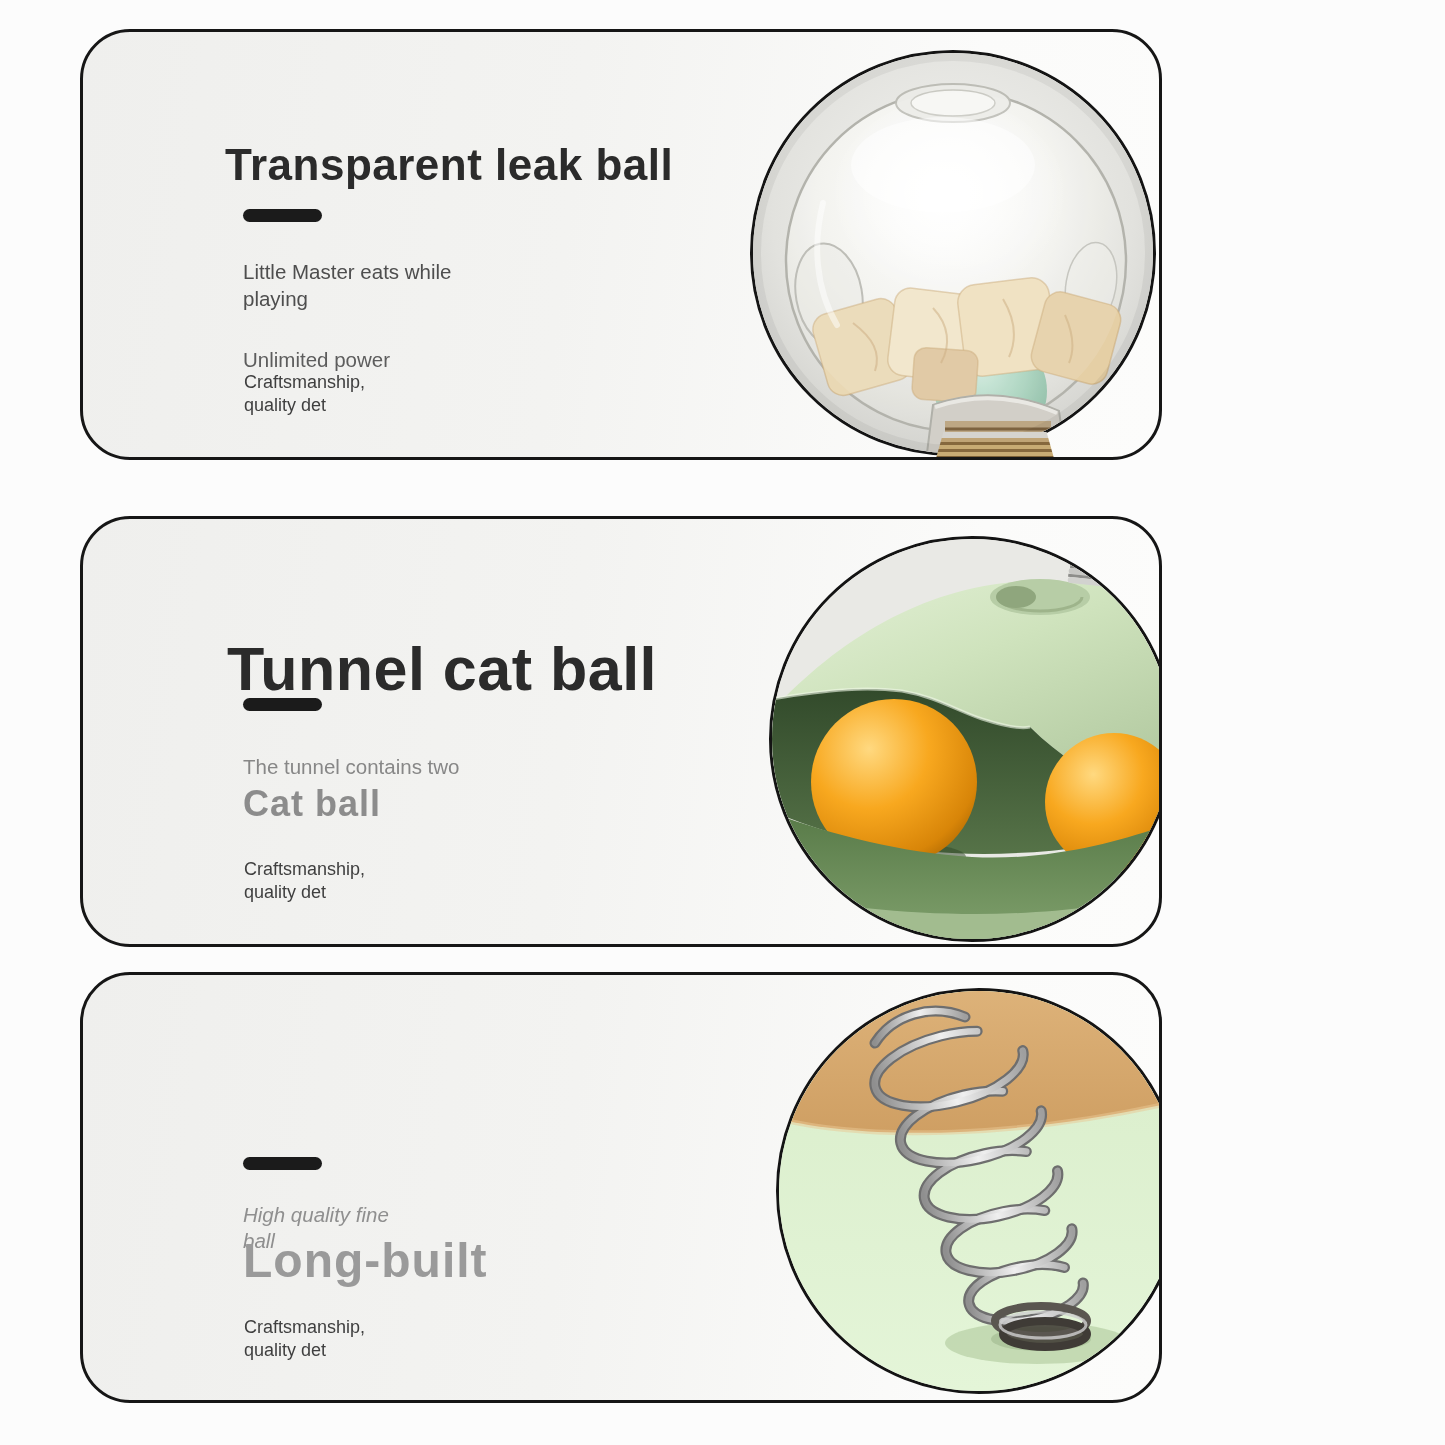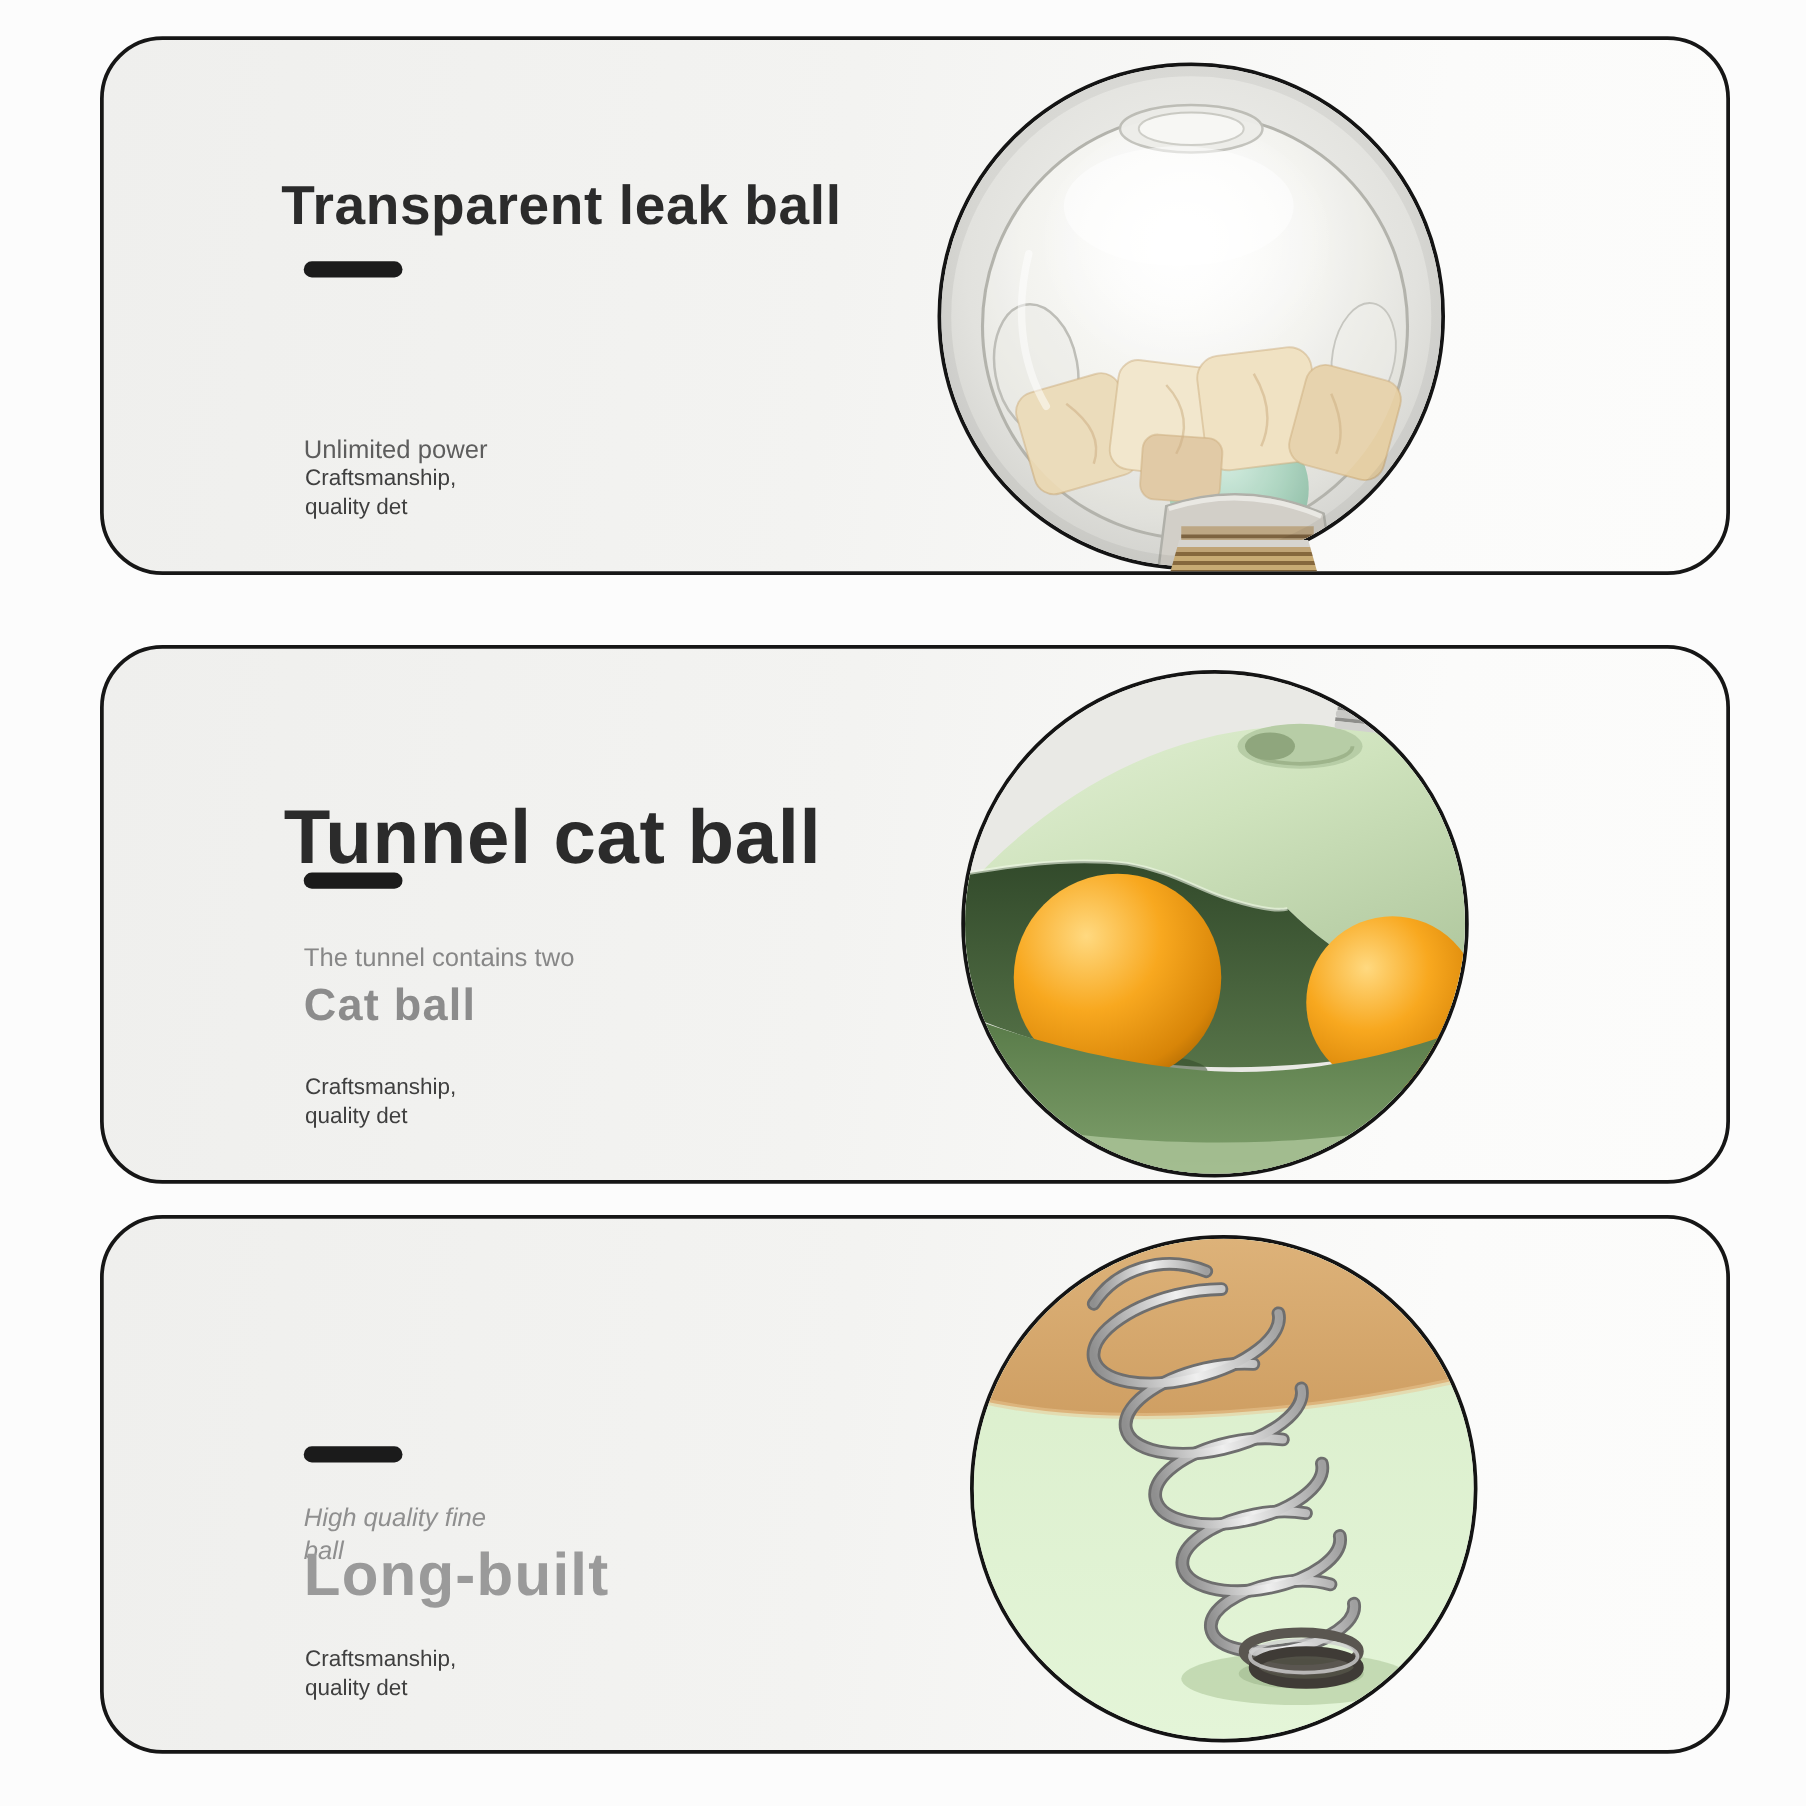--- a/index.html
+++ b/index.html
@@ -3,21 +3,21 @@
 <meta charset="utf-8">
 <style>
   html,body{margin:0;padding:0;}
   body{
     width:1445px;height:1445px;position:relative;overflow:hidden;
     background:#fcfcfc;
     font-family:"Liberation Sans", sans-serif;
   }
   .sheet{position:absolute;inset:0;}
   .panel{
-    position:absolute;left:80px;width:1304px;height:431px;
+    position:absolute;left:80px;width:1082px;height:431px;
     box-sizing:border-box;border:3px solid #161616;border-radius:50px;
     background:linear-gradient(97deg,#efefed 0%,#f3f3f1 45%,#fbfbfa 80%,#fcfcfb 100%);
     overflow:hidden;
     padding-left:48px;
   }
   .panel--1{top:29px;}
   .panel--2{top:501px;margin-top:15px;}
   .panel--3{top:972px;}
 
   .panel-title{
@@ -75,20 +75,24 @@
   }
 </style>
 </head>
 <body>
 
 <div class="sheet">
 
   <section class="panel panel--1">
     <h2 class="panel-title">Transparent leak ball</h2>
     <div class="accent-dash"></div>
+    <div class="desc">
+      <div>Little Master eats while</div>
+      <div>playing</div>
+    </div>
     <div class="secondary secondary--normal">Unlimited power</div>
     <div class="footer-note">
       <div>Craftsmanship,</div>
       <div>quality det</div>
     </div>
 
     <div class="photo-circle">
       <svg viewBox="0 0 400 400" aria-hidden="true">
         <defs>
           <radialGradient id="g1bg" cx="50%" cy="40%" r="75%">

